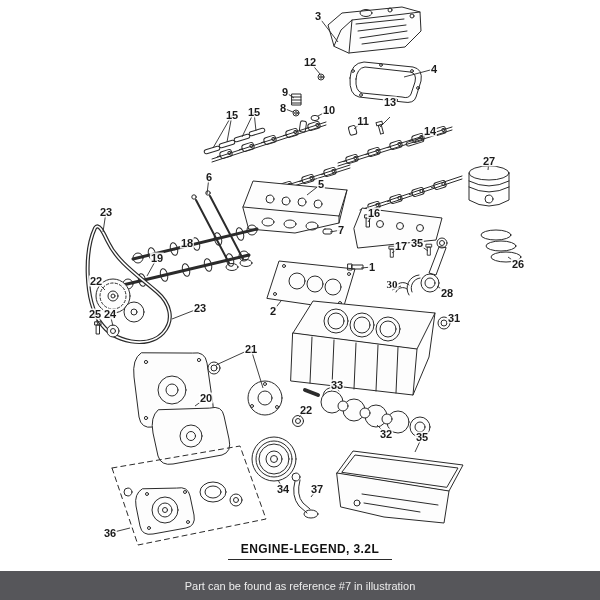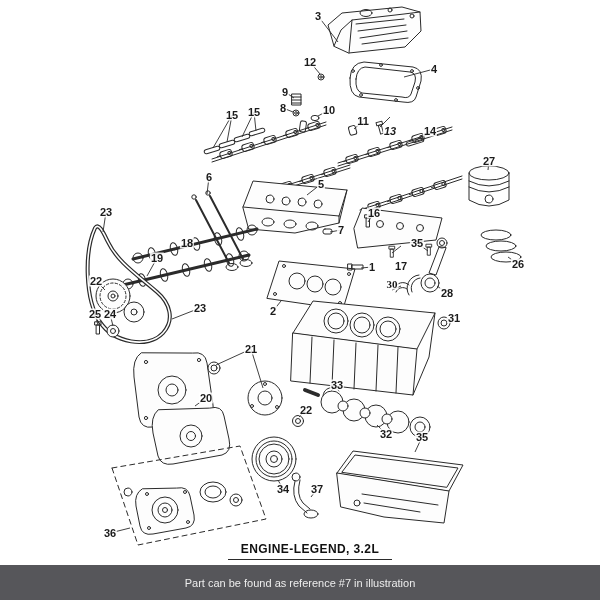--- a/index.html
+++ b/index.html
@@ -13,21 +13,21 @@
     font-size:11px; font-weight:bold; color:#1b1b1b; line-height:1;
     background:rgba(255,255,255,.88); padding:0 1px;
   }
   #leader-layer line { stroke:#2b2b2b; stroke-width:0.9; }
   .caption {
     position:absolute; left:228px; top:542px; width:164px; text-align:center;
     font-size:12px; font-weight:bold; letter-spacing:.4px; color:#111;
     border-bottom:1.5px solid #2b2b2b; padding-bottom:3px; background:rgba(255,255,255,.85);
   }
   .footer {
-    position:absolute; left:0; bottom:0; width:600px; height:35px;
+    position:absolute; left:0; bottom:0; width:600px; height:29px;
     display:flex; align-items:center; justify-content:center;
     font-size:11px;
   }
 </style>
 </head>
 <body>
 
 <div class="page">
   <div class="stage">
 
@@ -386,30 +386,30 @@
     <div id="callout-layer">
         <span class="callout" style="left: 318px; top: 16px;">3</span>
         <span class="callout" style="left: 310px; top: 62px;">12</span>
         <span class="callout" style="left: 434px; top: 69px;">4</span>
         <span class="callout" style="left: 285px; top: 92px;">9</span>
         <span class="callout" style="left: 283px; top: 108px;">8</span>
         <span class="callout" style="left: 329px; top: 110px;">10</span>
         <span class="callout" style="left: 232px; top: 115px;">15</span>
         <span class="callout" style="left: 254px; top: 112px;">15</span>
         <span class="callout" style="left: 363px; top: 121px;">11</span>
-        <span class="callout" style="left: 390px; top: 131px; font-style: italic;">13</span>
+        <span class="callout" style="left: 390px; top: 102px;">13</span>
         <span class="callout" style="left: 430px; top: 131px;">14</span>
         <span class="callout" style="left: 321px; top: 184px;">5</span>
         <span class="callout" style="left: 489px; top: 161px;">27</span>
         <span class="callout" style="left: 209px; top: 177px;">6</span>
         <span class="callout" style="left: 106px; top: 212px;">23</span>
         <span class="callout" style="left: 187px; top: 243px;">18</span>
         <span class="callout" style="left: 374px; top: 213px;">16</span>
         <span class="callout" style="left: 341px; top: 230px;">7</span>
-        <span class="callout" style="left: 401px; top: 246px; margin-top: 20px;">17</span>
+        <span class="callout" style="left: 401px; top: 246px;">17</span>
         <span class="callout" style="left: 417px; top: 243px;">35</span>
         <span class="callout" style="left: 372px; top: 267px;">1</span>
         <span class="callout" style="left: 157px; top: 258px;">19</span>
         <span class="callout" style="left: 392px; top: 284px; font-family: Liberation Serif, serif;">30</span>
         <span class="callout" style="left: 96px; top: 281px;">22</span>
         <span class="callout" style="left: 447px; top: 293px;">28</span>
         <span class="callout" style="left: 273px; top: 311px;">2</span>
         <span class="callout" style="left: 518px; top: 264px;">26</span>
         <span class="callout" style="left: 454px; top: 318px;">31</span>
         <span class="callout" style="left: 95px; top: 314px;">25</span>

